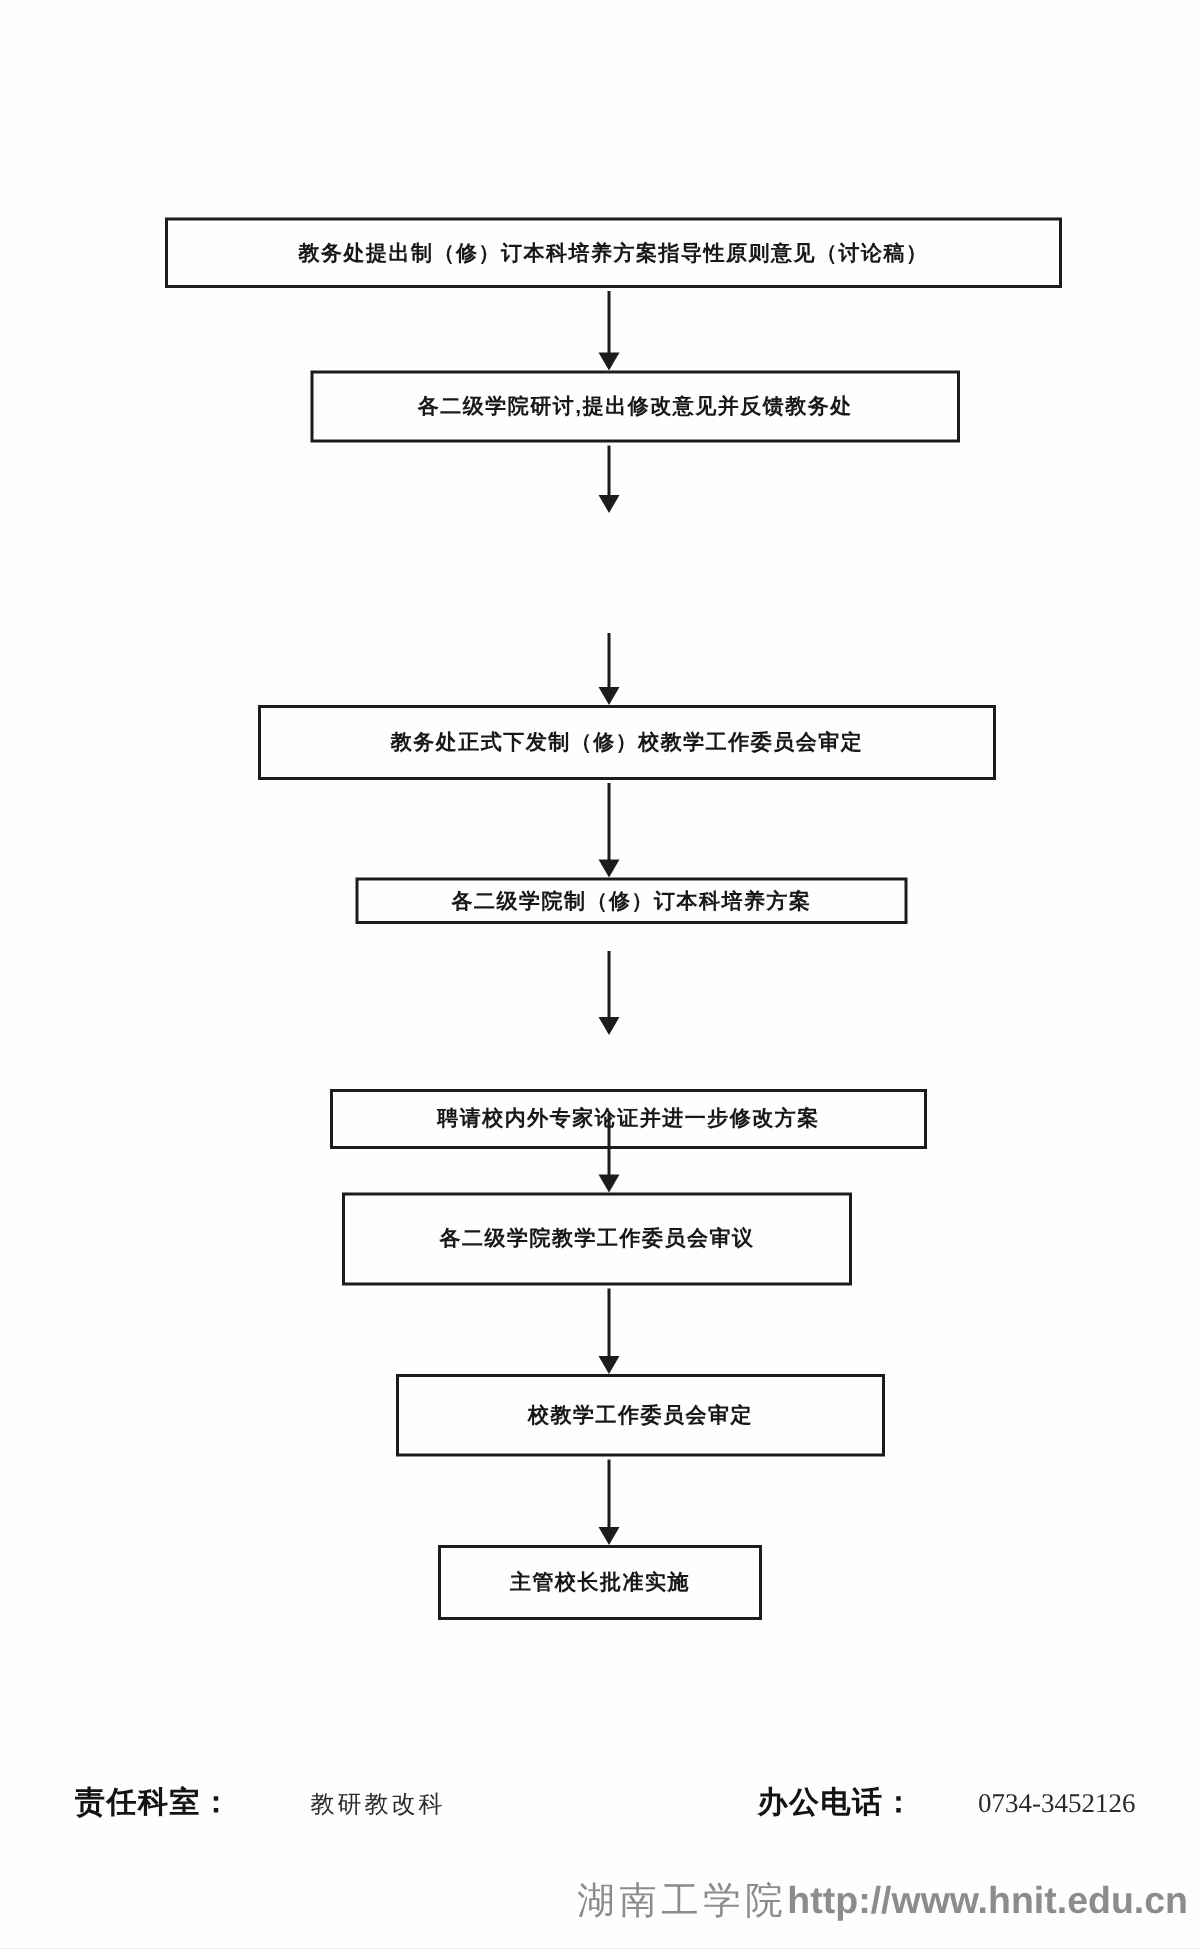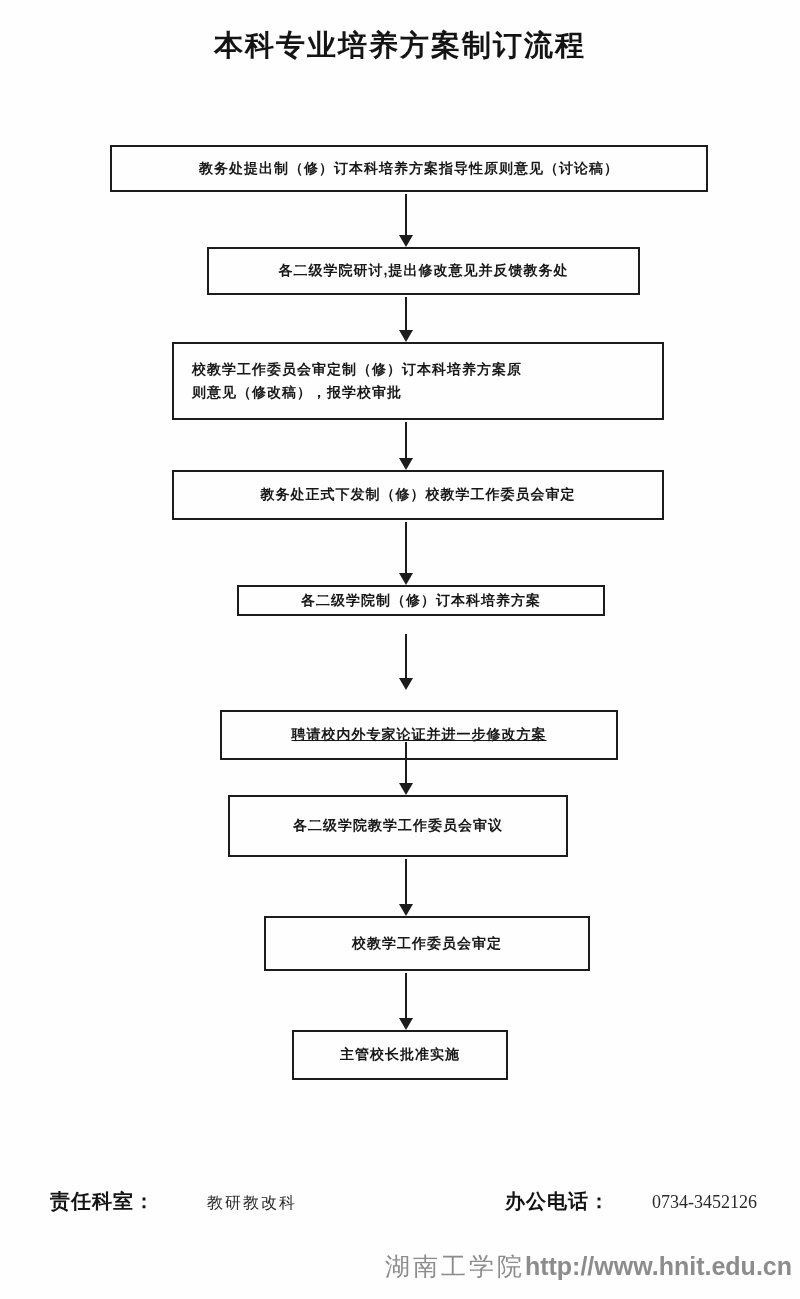--- a/index.html
+++ b/index.html
@@ -99,42 +99,37 @@
     letter-spacing:3px;
     margin-left:24px;
   }
   .site-footer .url{font-weight:bold;}
 </style>
 </head>
 <body>
 
 <div class="page">
 
-  <div class="title">本科专业培养方案制订流程</div>
 
   <div class="flow-box" style="left:110px;top:145px;width:598px;height:47px;">
     <span class="box-label">教务处提出制（修）订本科培养方案指导性原则意见（讨论稿）</span>
   </div>
   <div class="arrow" style="left:398px;top:194px;height:53px;">
     <div class="arrow-line"></div>
     <div class="arrow-head"></div>
   </div>
 
   <div class="flow-box" style="left:207px;top:247px;width:433px;height:48px;">
     <span class="box-label">各二级学院研讨,提出修改意见并反馈教务处</span>
   </div>
   <div class="arrow" style="left:398px;top:297px;height:45px;">
     <div class="arrow-line"></div>
     <div class="arrow-head"></div>
   </div>
 
-  <div class="flow-box align-left" style="left:172px;top:342px;width:492px;height:78px;">
-    <span class="box-label">校教学工作委员会审定制（修）订本科培养方案原
-则意见（修改稿），报学校审批</span>
-  </div>
   <div class="arrow" style="left:398px;top:422px;height:48px;">
     <div class="arrow-line"></div>
     <div class="arrow-head"></div>
   </div>
 
   <div class="flow-box" style="left:172px;top:470px;width:492px;height:50px;">
     <span class="box-label">教务处正式下发制（修）校教学工作委员会审定</span>
   </div>
   <div class="arrow" style="left:398px;top:522px;height:63px;">
     <div class="arrow-line"></div>
@@ -142,21 +137,21 @@
   </div>
 
   <div class="flow-box" style="left:237px;top:585px;width:368px;height:31px;">
     <span class="box-label">各二级学院制（修）订本科培养方案</span>
   </div>
   <div class="arrow" style="left:398px;top:634px;height:56px;">
     <div class="arrow-line"></div>
     <div class="arrow-head"></div>
   </div>
 
-  <div class="flow-box" style="left:220px;top:710px;width:398px;height:50px;text-decoration:underline;">
+  <div class="flow-box" style="left:220px;top:726px;width:398px;height:40px;">
     <span class="box-label">聘请校内外专家论证并进一步修改方案</span>
   </div>
   <div class="arrow" style="left:398px;top:742px;height:53px;">
     <div class="arrow-line"></div>
     <div class="arrow-head"></div>
   </div>
 
   <div class="flow-box" style="left:228px;top:795px;width:340px;height:62px;">
     <span class="box-label">各二级学院教学工作委员会审议</span>
   </div>

